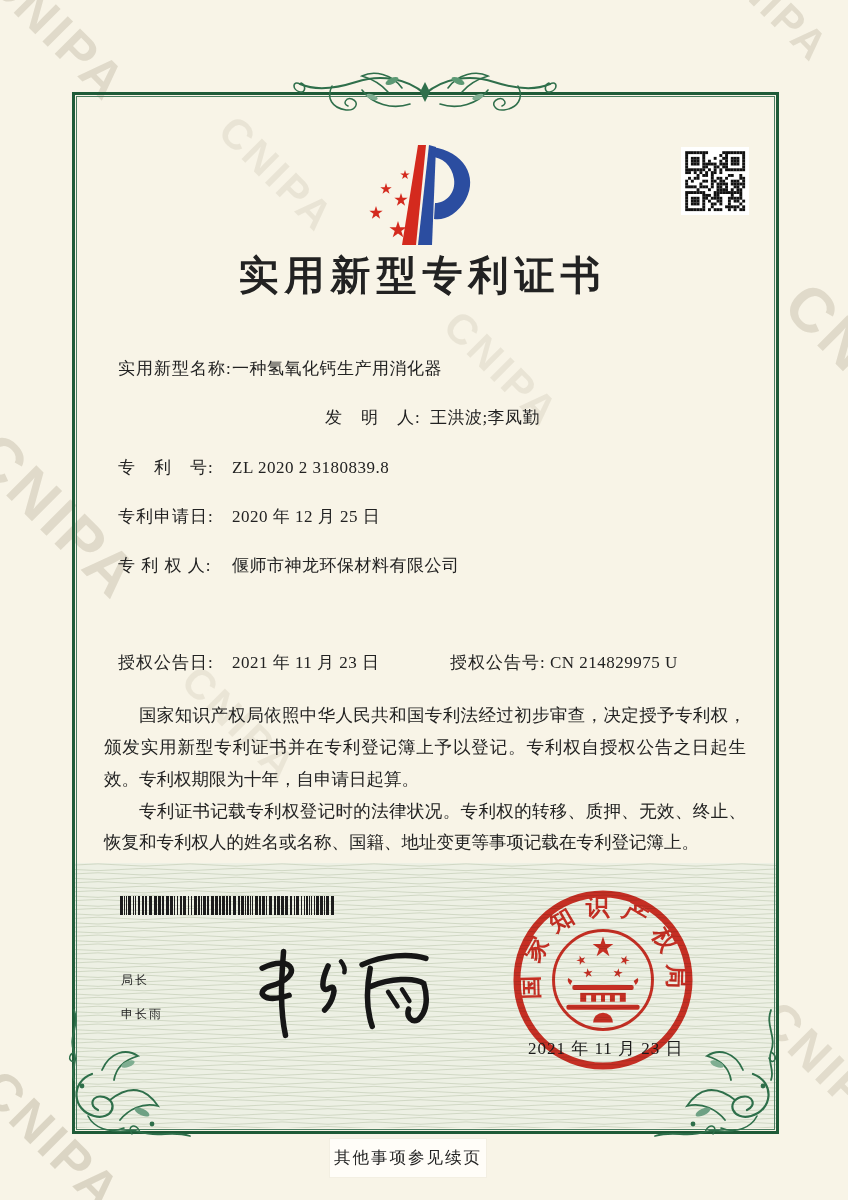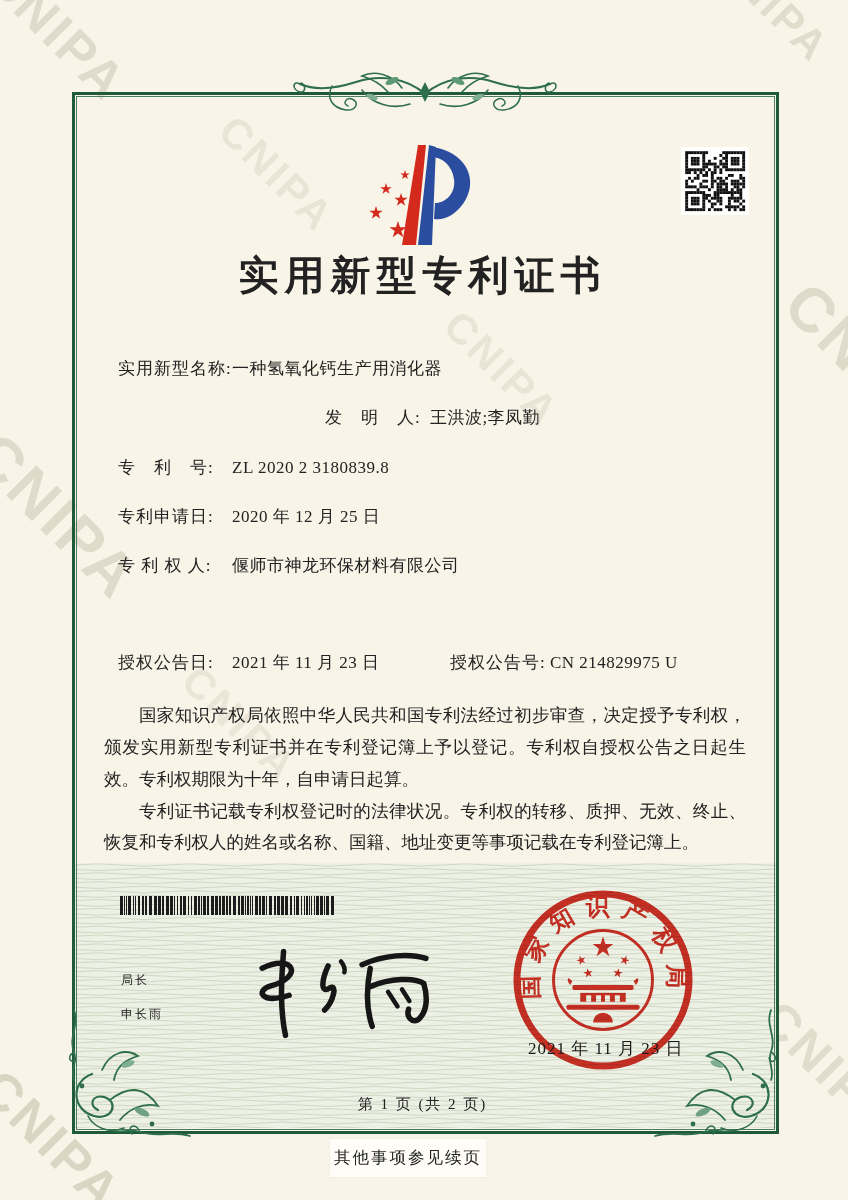--- a/index.html
+++ b/index.html
@@ -561,16 +561,15 @@
       <rect x="78" y="110.5" width="5" height="6.5" fill="#fff"></rect>
       <rect x="88" y="110.5" width="5" height="6.5" fill="#fff"></rect>
       <rect x="97" y="110.5" width="5" height="6.5" fill="#fff"></rect>
       <rect x="107" y="110.5" width="5" height="6.5" fill="#fff"></rect>
       <rect x="58" y="120" width="74" height="5" rx="2"></rect>
       <path d="M95,128 a10,10 0 0 1 10,10 l-20,0 a10,10 0 0 1 10,-10 z"></path>
     </g>
   </svg>
   <div class="content sealdate" style="position:absolute;">2021 年 11 月 23 日</div>
 
-  <div class="content footerpage" style="position:absolute;">第 1 页 (共 2 页)</div>
   <div class="content contbox" style="position:absolute;">其他事项参见续页</div>
 
 </div>
 
 </body></html>

